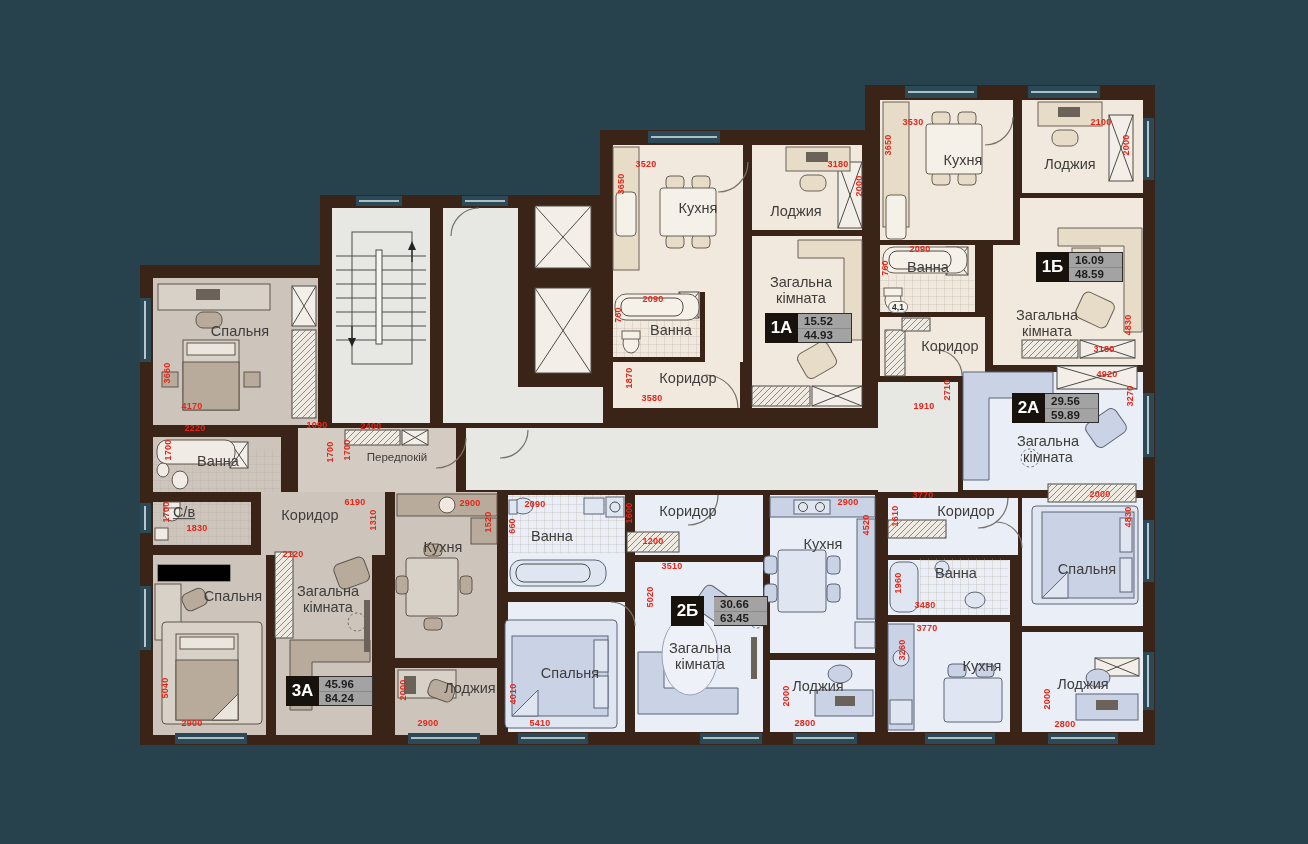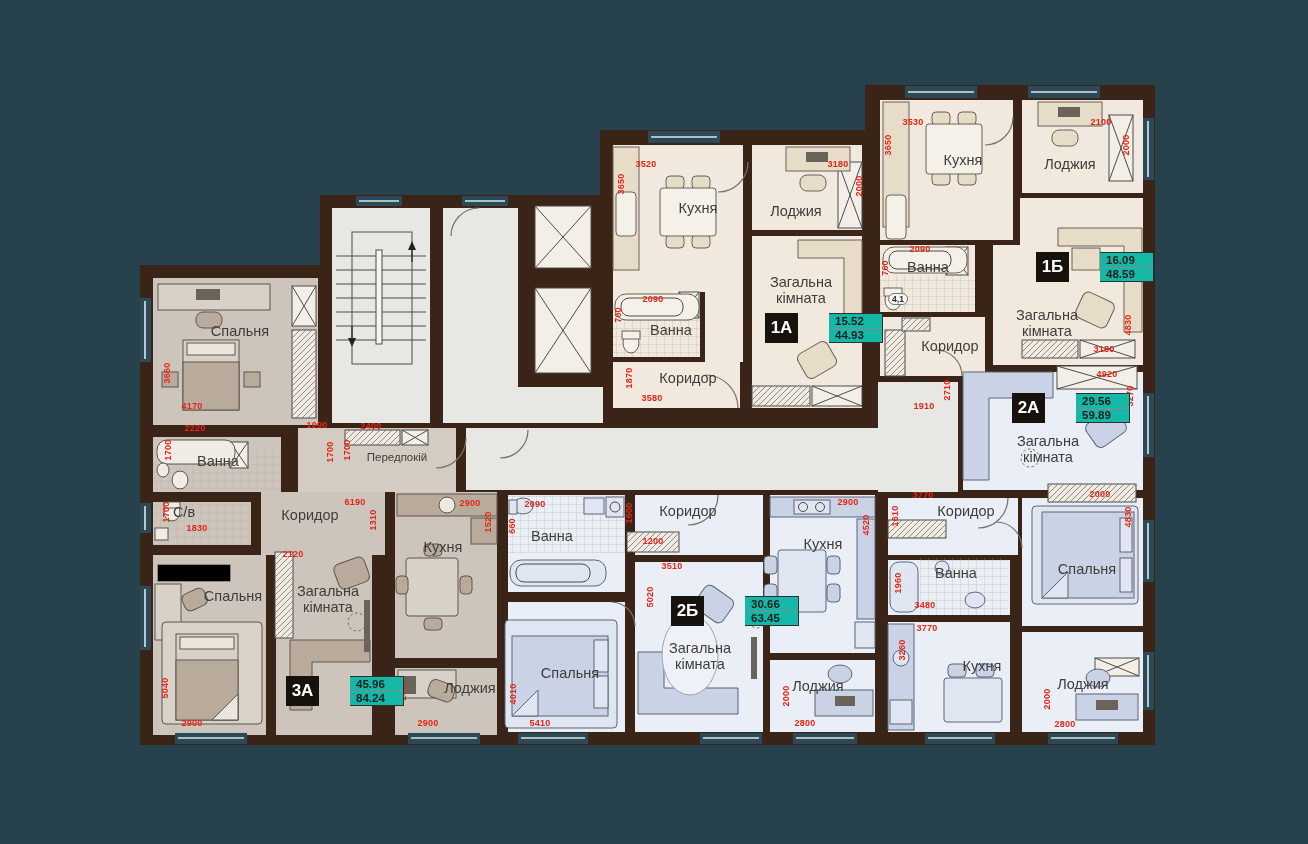--- a/index.html
+++ b/index.html
@@ -6,26 +6,26 @@
   .stage{position:relative;width:1308px;height:844px;background:#27424c;overflow:hidden;
          font-family:"Liberation Sans",sans-serif;}
   .stage svg{position:absolute;left:0;top:0;}
   .overlay{position:absolute;left:0;top:0;width:1308px;height:844px;z-index:4;}
   .room-label{position:absolute;transform:translate(-50%,-50%);color:#3e3d3b;
       font:14.5px "Liberation Sans",sans-serif;text-align:center;line-height:1.08;white-space:pre-line;}
   .dim{position:absolute;transform:translate(-50%,-50%);color:#e62517;
       font:bold 9px "Liberation Sans",sans-serif;letter-spacing:.2px;white-space:nowrap;}
   .dim.v{transform:translate(-50%,-50%) rotate(-90deg);}
   .misc-label{position:absolute;transform:translate(-50%,-50%);font:bold 8.5px "Liberation Sans",sans-serif;
-      color:#2c2c2c;background:#f7f4ef;border:1px solid #777;border-radius:6px;padding:0 3px;}
+      color:#2c2c2c;background:#f7f4ef;border:1px solid #777;border-radius:6px;padding:0 3px;margin-top:8px;}
   .badge{position:absolute;display:flex;height:30px;z-index:6;}
   .badge .code{width:33px;background:#18120d;color:#fff;display:flex;align-items:center;
       justify-content:center;font-size:17px;font-weight:bold;}
-  .badge .vals{width:53px;background:#14b8a6;border:1.5px solid #2f2f2f;border-left:none;
-      display:flex;flex-direction:column;margin-left:31px;}
+  .badge .vals{width:53px;background:#a3a3a3;border:1.5px solid #2f2f2f;border-left:none;
+      display:flex;flex-direction:column;}
   .badge .vals span{flex:1;display:flex;align-items:center;padding-left:6px;
       font-size:11.5px;font-weight:bold;color:#1d1d1d;}
   .badge .vals .a{border-bottom:1px solid #8a8a8a;}
   
   .f-be{fill:#e7dcc8;stroke:#6a6156;stroke-width:1}
   .f-lt{fill:#f5f1e8;stroke:#6a6156;stroke-width:1}
   .f-bl{fill:#c9d3e5;stroke:#5d6577;stroke-width:1}
   .f-blt{fill:#e0e6f1;stroke:#5d6577;stroke-width:1}
   .f-wa{fill:#b9ab9b;stroke:#5e564c;stroke-width:1}
   .f-walt{fill:#d8d1c7;stroke:#5e564c;stroke-width:1}
@@ -426,21 +426,21 @@
       <div class="room-label" style="left: 1083px; top: 685px;">Лоджия</div>
       <div class="room-label" style="left: 552px; top: 537px;">Ванна</div>
       <div class="room-label" style="left: 688px; top: 512px;">Коридор</div>
       <div class="room-label" style="left: 570px; top: 674px;">Спальня</div>
       <div class="room-label" style="left: 700px; top: 657px;">Загальна
 кімната</div>
       <div class="room-label" style="left: 823px; top: 545px;">Кухня</div>
       <div class="room-label" style="left: 818px; top: 687px;">Лоджия</div>
       <div class="room-label" style="left: 240px; top: 332px;">Спальня</div>
       <div class="room-label" style="left: 218px; top: 462px;">Ванна</div>
-      <div class="room-label" style="left: 184px; top: 513px;">С/в</div>
+      <div class="room-label" style="left: 184px; top: 513px; text-decoration: underline;">С/в</div>
       <div class="room-label" style="left: 310px; top: 516px;">Коридор</div>
       <div class="room-label" style="left: 233px; top: 597px;">Спальня</div>
       <div class="room-label" style="left: 328px; top: 600px;">Загальна
 кімната</div>
       <div class="room-label" style="left: 443px; top: 548px;">Кухня</div>
       <div class="room-label" style="left: 470px; top: 689px;">Лоджия</div>
       <div class="room-label" style="left: 397px; top: 457px; font-size: 11.5px;">Передпокій</div>
       <div class="dim" style="left: 646px; top: 164px;">3520</div>
       <div class="dim v" style="left: 621px; top: 184px;">3650</div>
       <div class="dim" style="left: 838px; top: 164px;">3180</div>

